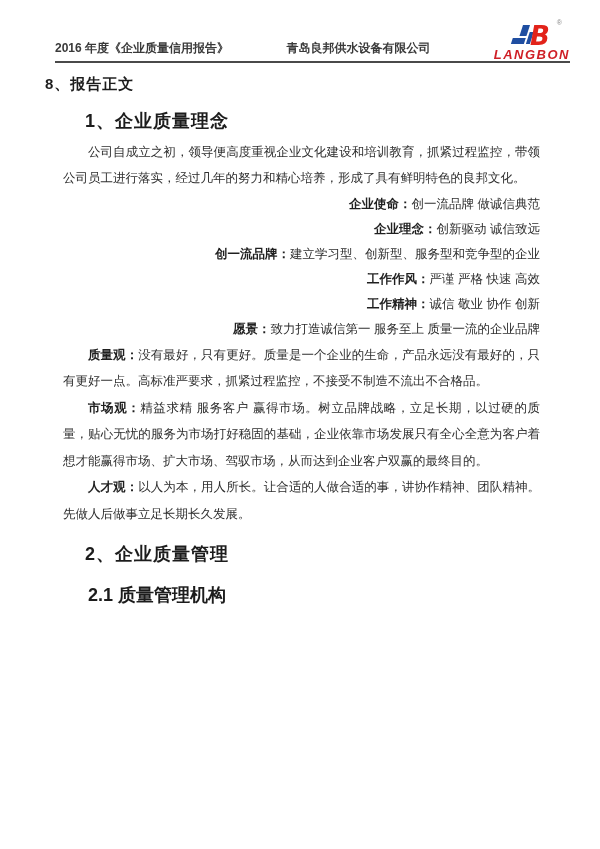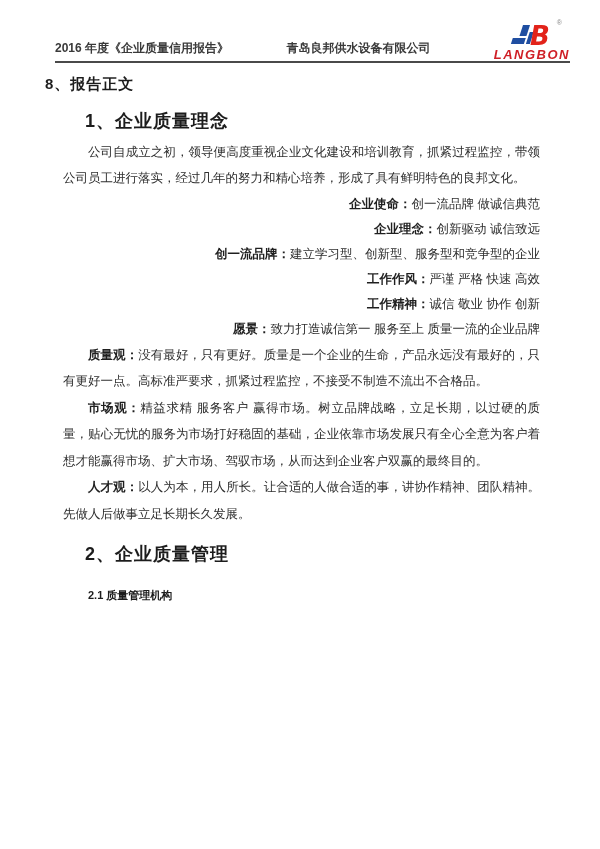--- a/index.html
+++ b/index.html
@@ -64,21 +64,21 @@
   }
   .sec-heading {
     font-size: 18px;
     font-weight: bold;
     color: #1c1c1c;
     letter-spacing: 1px;
     margin: 14px 0 4px 22px;
     text-align: left;
   }
   .sub-heading {
-    font-size: 11px;
+    font-size: 18px;
     font-weight: bold;
     color: #1c1c1c;
     margin: 14px 0 0 25px;
     text-align: left;
   }
   
   p.body-par { margin: 0; text-indent: 2em; }
   p.item-line { margin: 0; text-indent: 2em; line-height: 25px; white-space: nowrap; text-align: right; }
   .lbl { font-weight: bold; color: #1f1f1f; }
   

